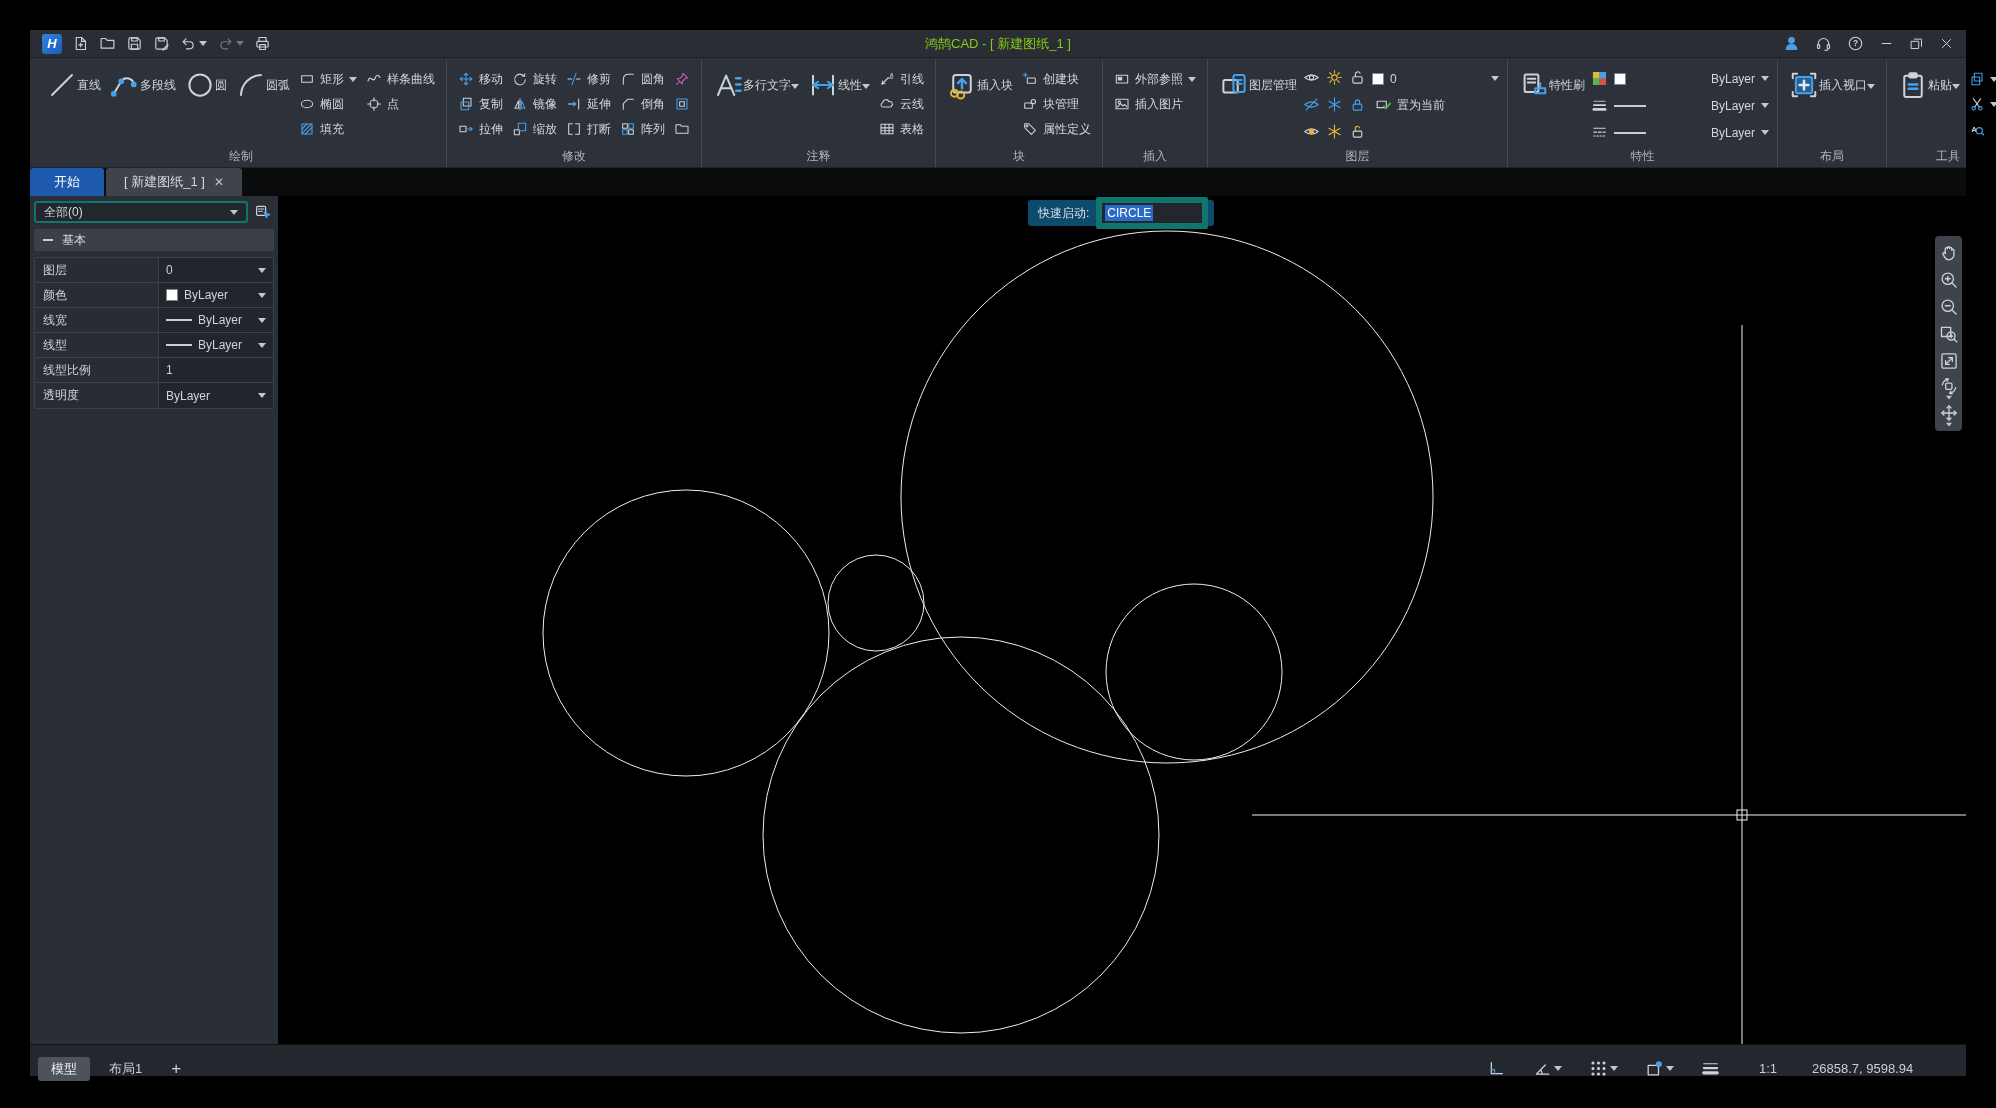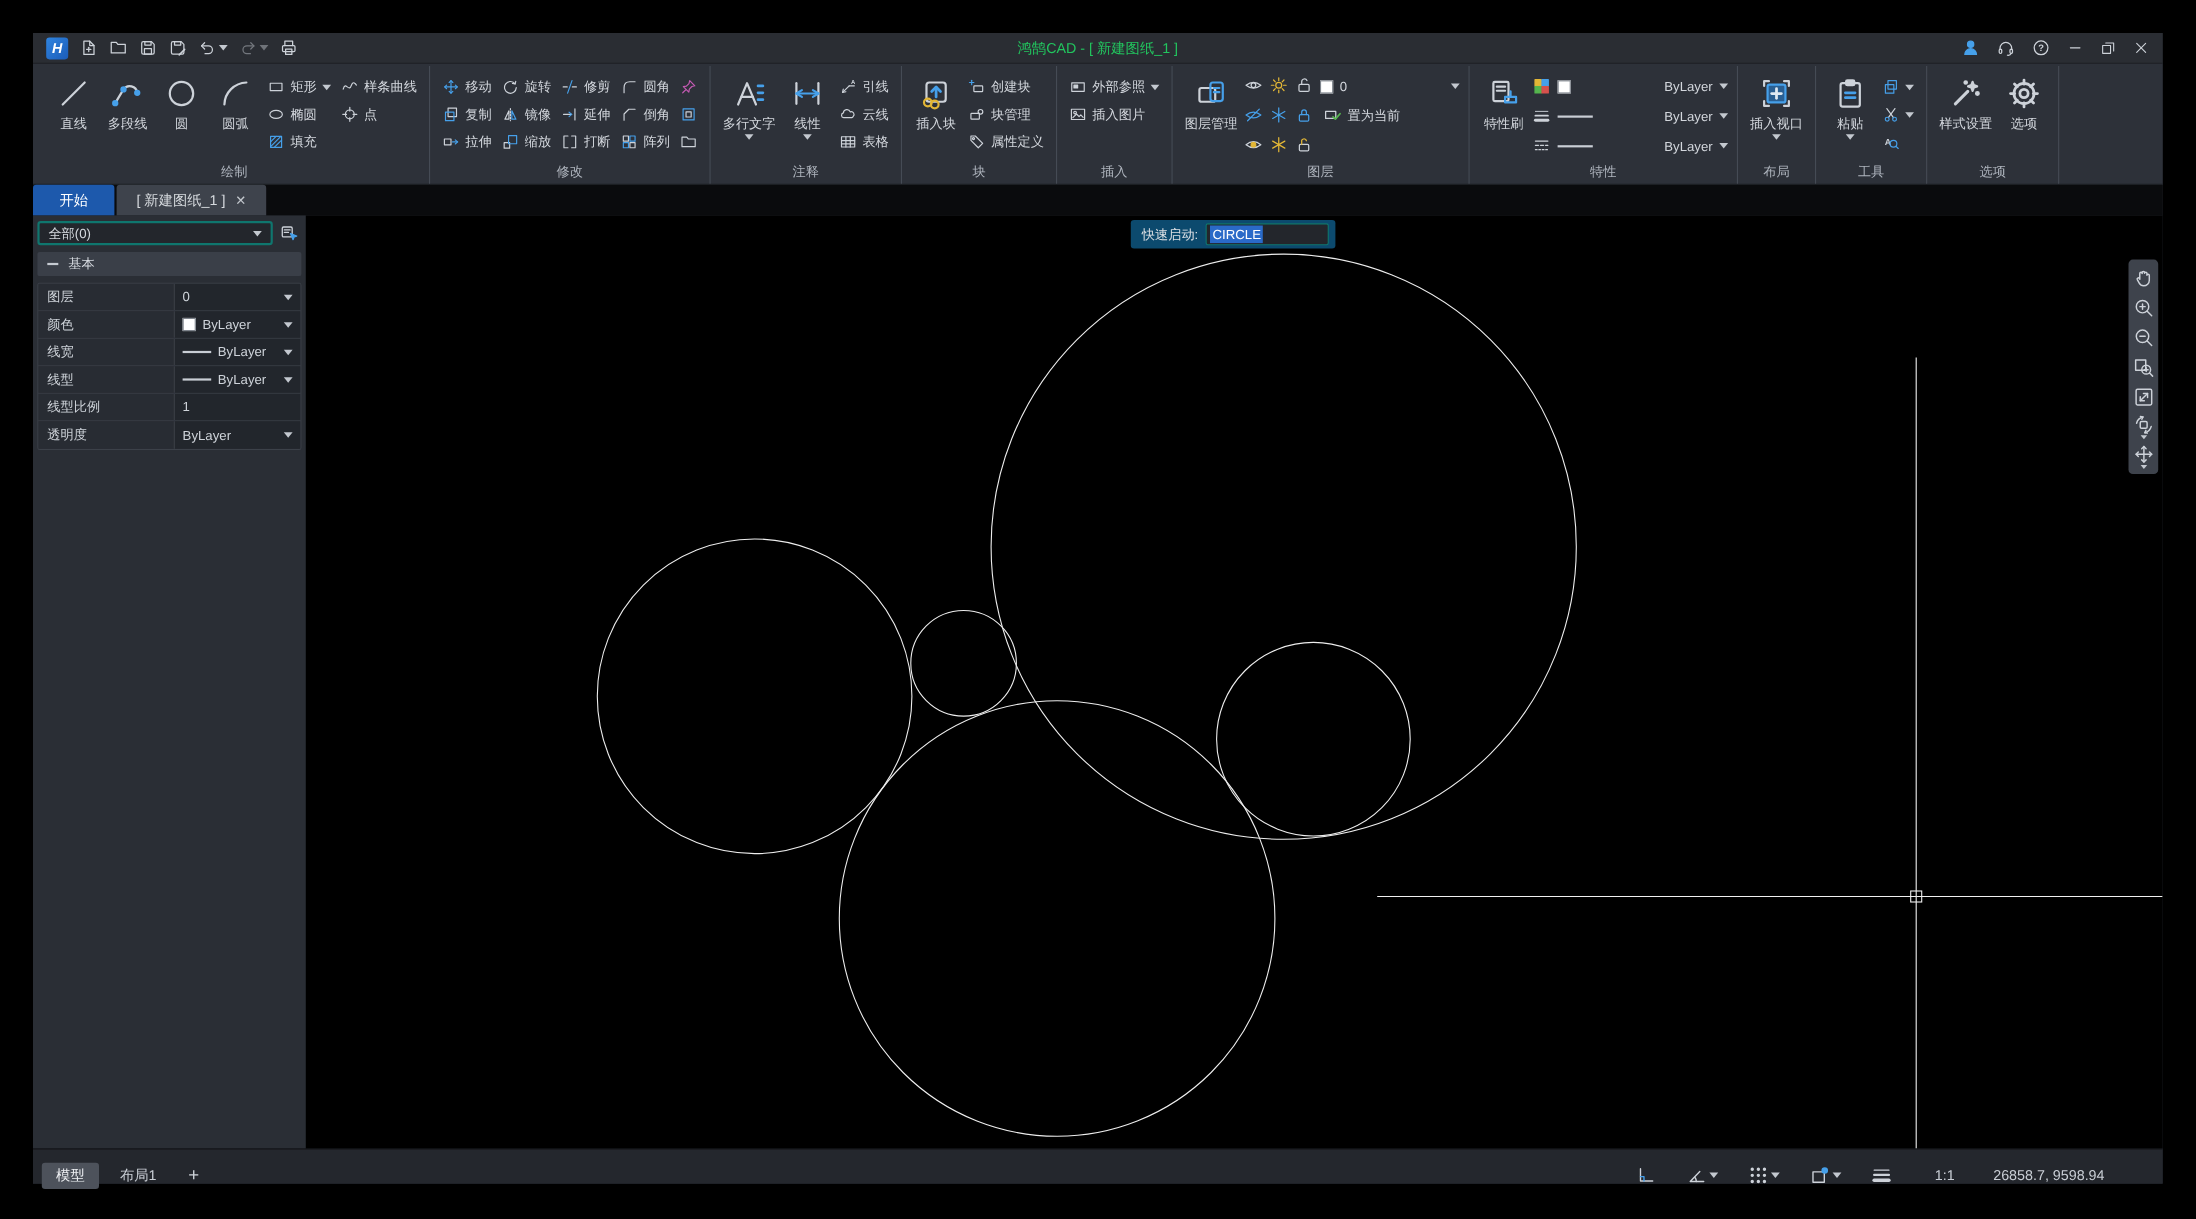--- a/index.html
+++ b/index.html
@@ -8,29 +8,29 @@
   .window{position:absolute;left:30px;top:30px;width:1936px;height:1046px;
     display:flex;flex-direction:column;background:#2a2e35}
   
   .titlebar{height:28px;background:#2a2d33;display:flex;align-items:center;
     position:relative;padding:0 12px;border-bottom:1px solid #1e2126;flex:0 0 28px}
   .qat{display:flex;align-items:center;gap:10px;z-index:2}
   .qat-btn{display:flex;align-items:center;gap:2px}
   .qat-btn.dim{opacity:.45}
   .logo{width:20px;height:20px;border-radius:3px;background:linear-gradient(135deg,#2f84e0,#1b5cb8);
     color:#fff;font-weight:bold;font-style:italic;font-size:13px;display:flex;align-items:center;justify-content:center}
-  .title{position:absolute;left:0;right:0;text-align:center;font-size:13px;color:#22c55e;pointer-events:none}
+  .title{position:absolute;left:0;right:0;text-align:center;font-size:13px;color:#84cc16;pointer-events:none}
   .tb-right{margin-left:auto;display:flex;align-items:center;gap:15px;z-index:2}
   
   .ribbon{height:110px;background:#2d3139;display:flex;align-items:stretch;
     padding:2px 2px 0 6px;border-bottom:1px solid #202329;flex:0 0 110px}
   .rgroup{display:flex;flex-direction:column;padding:2px 8px 0;border-right:1px solid #454b55}
   .rgc{flex:1;display:flex;align-items:flex-start;gap:3px}
   .rglabel{height:18px;text-align:center;font-size:12px;color:#aeb4bd;line-height:15px}
-  .rbig{display:flex;flex-direction:column;align-items:center;padding:3px 3px 0;min-width:46px;border-radius:3px}
+  .rbig{display:flex;align-items:center;padding:3px 3px 0;min-width:46px;border-radius:3px}
   .rbig-ic{height:40px;display:flex;align-items:center;justify-content:center}
   .rbig-lb{font-size:12px;color:#d3d7dd;line-height:15px;white-space:nowrap}
   .rbig .caret{margin-top:2px}
   .rcol{display:flex;flex-direction:column;gap:1px;padding-top:5px}
   .rsmall{display:flex;align-items:center;gap:5px;height:24px;padding:0 3px;
     font-size:12px;color:#d3d7dd;white-space:nowrap;border-radius:2px}
   .rlayer{display:flex;flex-direction:column;width:196px;padding-top:3px}
   .rlrow{display:flex;align-items:center;gap:6px;height:27px;font-size:12px;color:#d3d7dd}
   .rprops{display:flex;flex-direction:column;width:178px;padding-top:3px}
   .rprow{display:flex;align-items:center;gap:6px;height:27px;font-size:12px;color:#d3d7dd}
@@ -63,21 +63,21 @@
   .pcell-l{display:flex;align-items:center;padding:0 8px;font-size:12px;color:#cfd4da;
     background:#282c33;border-right:1px solid #3c4149}
   .pcell-v{display:flex;align-items:center;gap:6px;padding:0 7px;font-size:12px;color:#cfd4da;background:#22262c}
   .pcell-v .caret{margin-left:auto}
   .pcell-v .linesample{width:26px}
   
   .canvas{flex:1;position:relative;background:#000;overflow:hidden}
   .drawing{position:absolute;left:0;top:0;width:100%;height:100%}
   .qlaunch{position:absolute;left:750px;top:4px;height:26px;background:#0c4a6e;border-radius:3px;
     display:flex;align-items:center;gap:7px;padding:0 6px 0 10px;font-size:12px;color:#dde0e4}
-  .ql-input{width:112px;height:20px;background:#23262c;border:1px solid #0f766e;border-radius:2px;
+  .ql-input{width:112px;height:32px;background:#23262c;border:6px solid #0f766e;border-radius:2px;
     display:flex;align-items:center;padding:0 3px}
   .ql-sel{background:#2a6ac8;color:#fff;font-size:12px;padding:0 2px;line-height:16px}
   .navtb{position:absolute;right:4px;top:40px;width:27px;background:#3e434c;border-radius:4px;
     padding:3px 0;display:flex;flex-direction:column;align-items:center}
   .nav-btn{height:27px;display:flex;flex-direction:column;align-items:center;justify-content:center}
   .nav-btn .caret{transform:scale(.75);margin-top:-1px}
   
   .statusbar{height:32px;background:#24272d;border-top:1px solid #121317;display:flex;align-items:center;
     padding:16px 16px 0 8px;font-size:13px;color:#c9ced5;flex:0 0 32px}
   .sb-tabs{display:flex;align-items:center;gap:6px}

